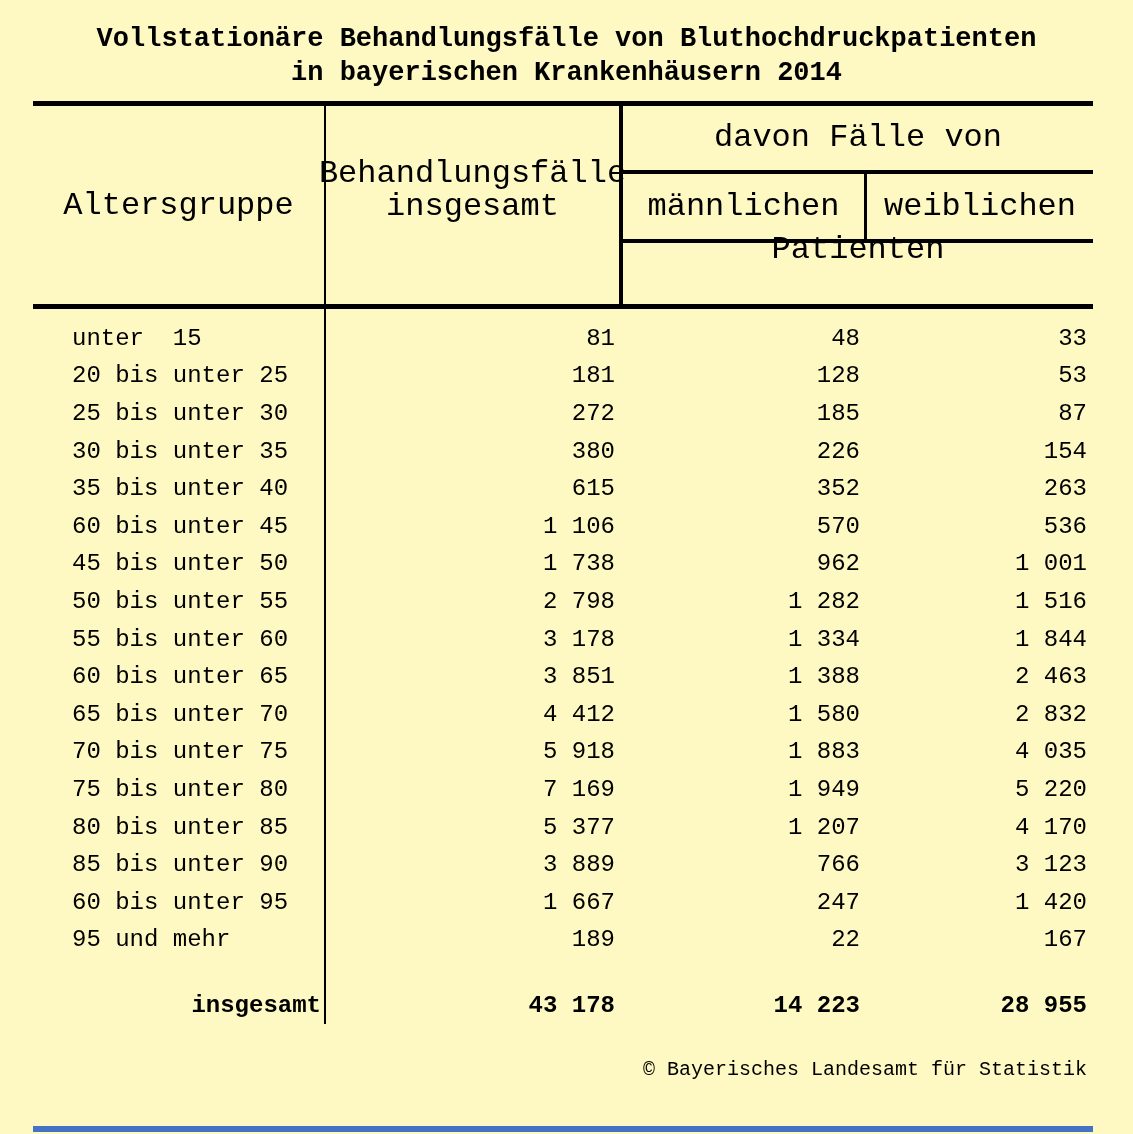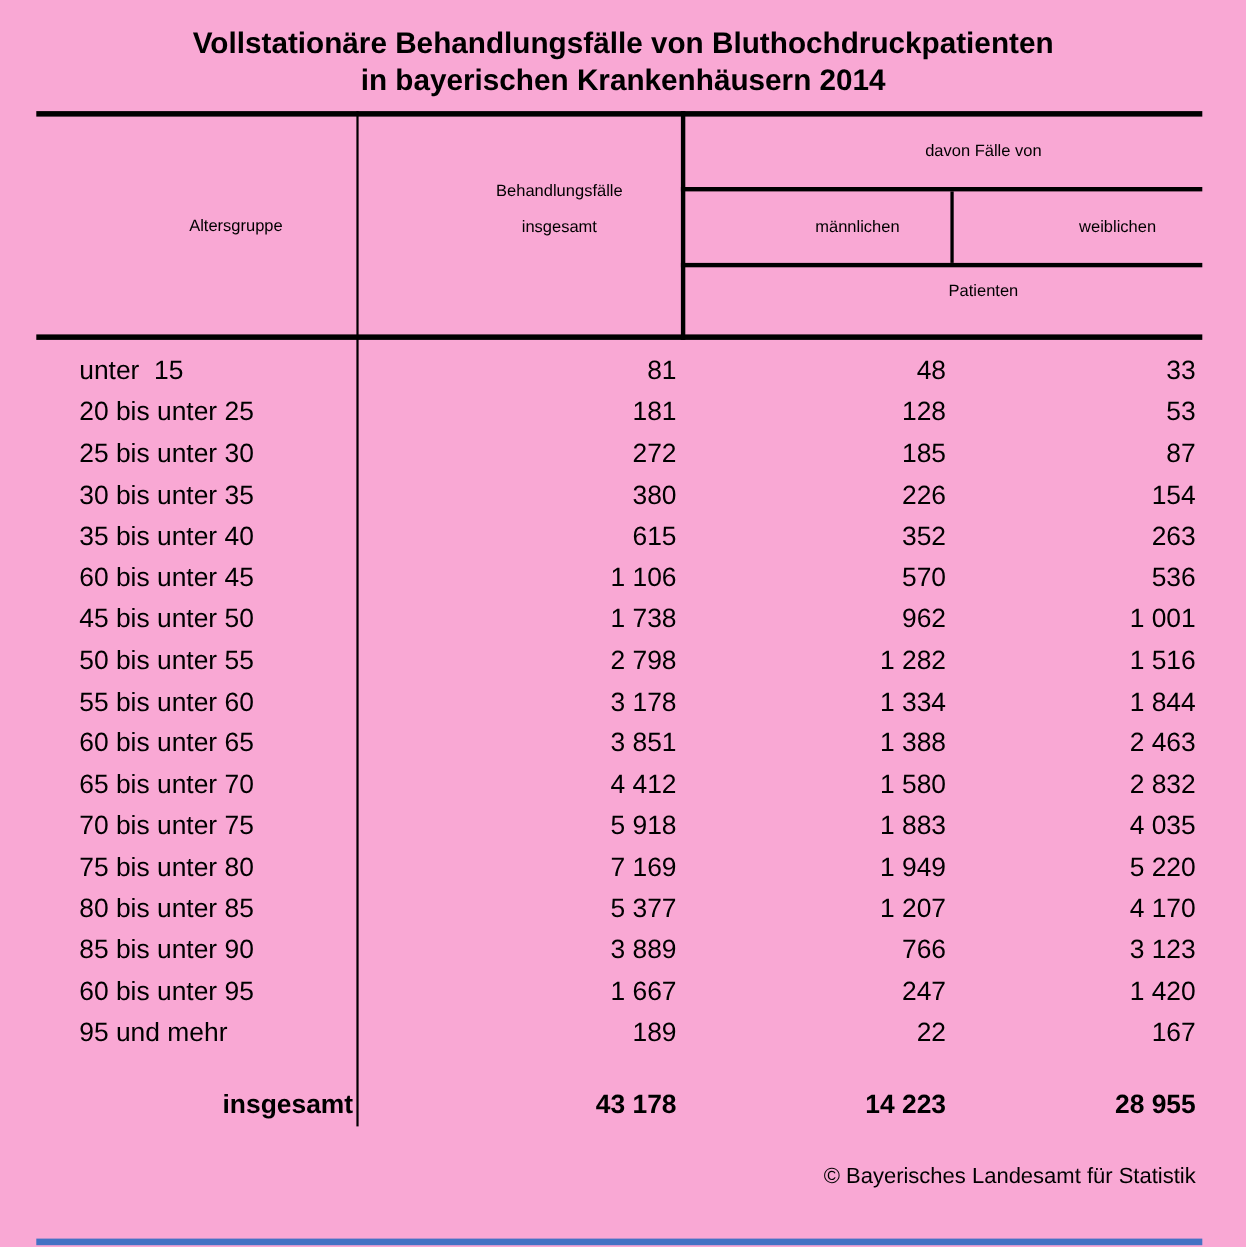--- a/index.html
+++ b/index.html
@@ -1,20 +1,20 @@
 <!DOCTYPE html>
 <html><head>
 <meta charset="utf-8">
 <style>
   html,body{margin:0;padding:0;background:#ffffff;}
   #canvas{
     position:relative;
     width:1133px;height:1134px;
-    background:#f9a8d4;
-    font-family:Liberation Sans, sans-serif;
+    background:#fef9c3;
+    font-family:Liberation Mono, monospace;
     color:#000000;
     overflow:hidden;
   }
   
   #title{
     position:absolute;left:0;top:22px;width:1133px;
     text-align:center;font-weight:bold;font-size:27px;line-height:34px;
     white-space:pre;
   }
   
@@ -22,28 +22,28 @@
   #rule-top{left:33px;top:101px;width:1060px;height:5px;}
   #rule-header-bottom{left:33px;top:304px;width:1060px;height:5px;}
   #vline-age{left:324px;top:101px;width:2px;height:923px;}
   #vline-total-group{left:619px;top:101px;width:4px;height:208px;}
   #hline-davon{left:619px;top:170px;width:474px;height:4px;}
   #vline-male-female{left:864px;top:174px;width:3px;height:65px;}
   #hline-mf-bottom{left:619px;top:239px;width:474px;height:4px;}
   
   .hcell{
     position:absolute;display:flex;align-items:center;justify-content:center;
-    text-align:center;font-size:15px;line-height:33px;white-space:pre;padding-left:36px;
+    text-align:center;font-size:32px;line-height:33px;white-space:pre;
   }
   #h-age{left:33px;top:109px;width:291px;height:192px;}
   #h-total{left:326px;top:94px;width:293px;height:192px;}
   #h-davon{left:623px;top:105px;width:470px;height:64px;}
   #h-male{left:623px;top:174px;width:241px;height:64px;}
   #h-female{left:867px;top:174px;width:226px;height:64px;}
-  #h-patienten{left:623px;top:243px;width:470px;height:42px;}
+  #h-patienten{left:623px;top:228px;width:470px;height:42px;}
   
   #rows{position:absolute;left:33px;top:319px;width:1060px;}
   .row{position:relative;height:37.6px;font-size:24px;}
   .row .cell{position:absolute;top:50%;transform:translateY(-50%);white-space:pre;}
   .cell.age{left:39px;text-align:center;}
   .cell.num{text-align:right;}
   .cell.total{right:478px;}
   .cell.male{right:233px;}
   .cell.female{right:6px;}
   #total-row{position:absolute;left:33px;top:986px;width:1060px;height:37.6px;

